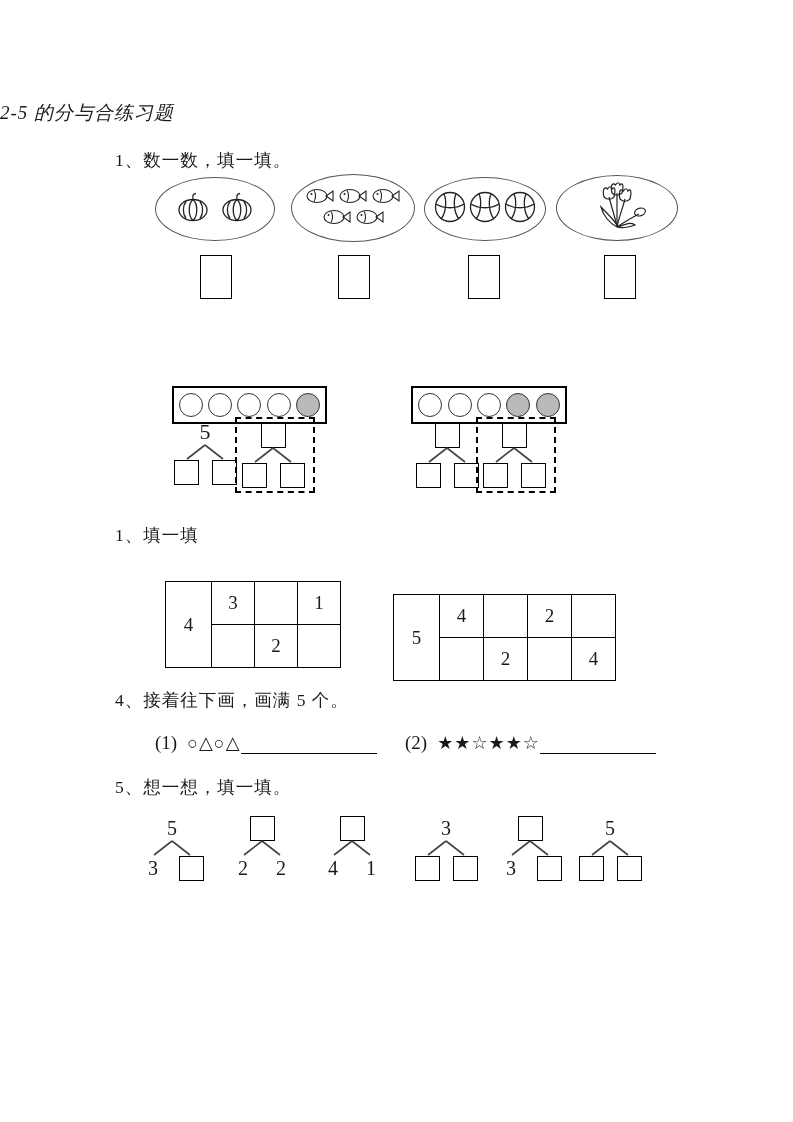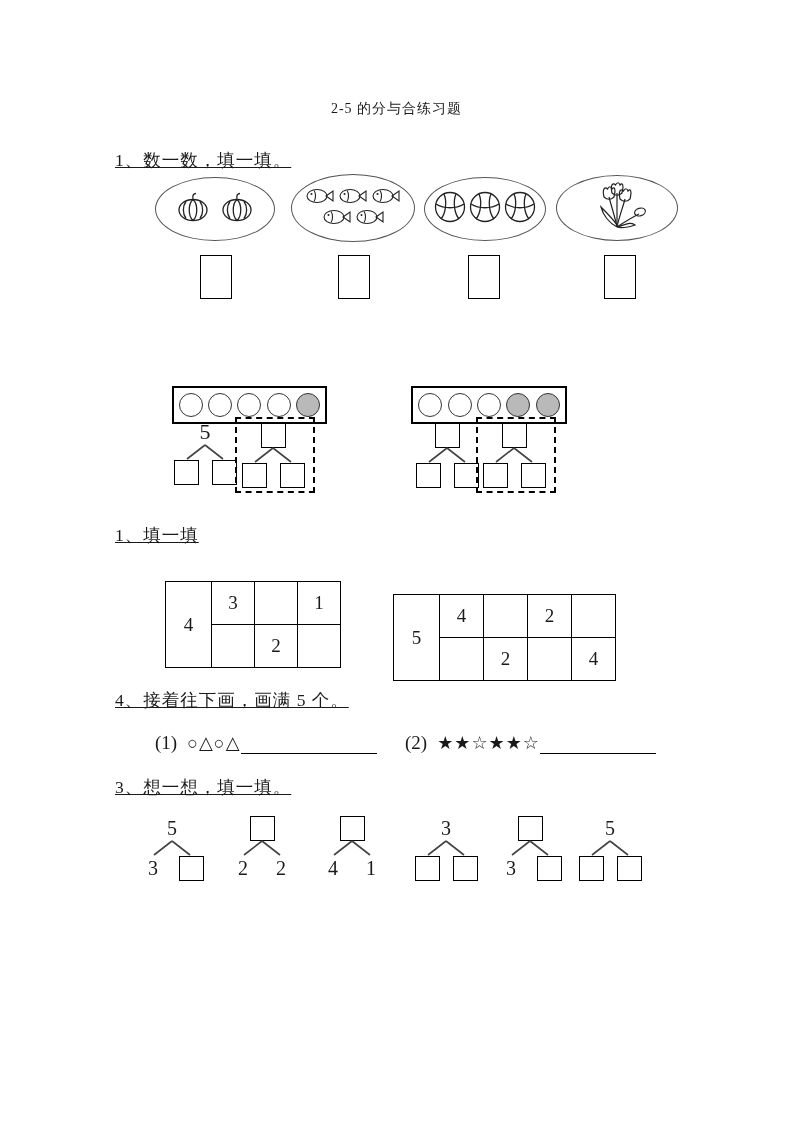--- a/index.html
+++ b/index.html
@@ -2,22 +2,22 @@
 <html><head>
 <meta charset="utf-8">
 <style>
   html,body{margin:0;padding:0;background:#e8e8e8;}
   .page{
     position:relative;width:793px;height:1122px;background:#ffffff;
     font-family:"Liberation Serif","DejaVu Serif",serif;color:#1a1a1a;
     overflow:hidden;margin:0 auto;
   }
   .abs{position:absolute;}
-  .title{top:100px;left:0;width:100%;text-align:center;font-size:14px;letter-spacing:1px;}
-  .qlabel{font-size:17.5px;letter-spacing:1px;text-decoration:underline;}
+  .title{top:100px;left:0;width:100%;font-size:19px;letter-spacing:1px;font-style:italic;}
+  .qlabel{font-size:17.5px;letter-spacing:1px;}
   
   .oval{border:1.6px solid #555;border-radius:50%;display:flex;align-items:center;justify-content:center;gap:8px;}
   .fishwrap{display:flex;flex-direction:column;align-items:center;}
   .frow{display:flex;gap:3px;}
   .cbox{width:30px;height:42px;border:1.6px solid #000;background:#fff;}
   .cboxwrap{position:absolute;width:30px;height:42px;}
   
   .cframe{border:2px solid #000;display:flex;align-items:center;justify-content:space-evenly;}
   .circ{width:22px;height:22px;border:1.5px solid #333;border-radius:50%;background:#fff;}
   .circ.gray{background:#b9b9b9;}
@@ -308,21 +308,21 @@
     <span class="q4pattern">○△○△</span>
     <span class="answer-line" style="width:136px"></span>
   </div>
 
   <div class="abs q4row" style="left:405px;top:730px">
     <span class="q4prefix">(2)</span>
     <span class="q4pattern">★★☆★★☆</span>
     <span class="answer-line" style="width:116px"></span>
   </div>
 
-  <div class="abs qlabel" style="left:115px;top:775px">3、想一想，填一填。</div>
+  <div class="abs qlabel" style="left:115px;top:775px">5、想一想，填一填。</div>
 
   <div class="tree" style="left:140px;top:815px">
     <div class="tslot t-top">
         <span class="num">5</span>
       </div>
     <svg class="branches" viewBox="0 0 64 16">
         <path d="M32 1 L14 15 M32 1 L50 15" stroke="#444" stroke-width="1.6" fill="none"></path>
       </svg>
     <div class="tslot t-bl">
         <span class="num">3</span>

